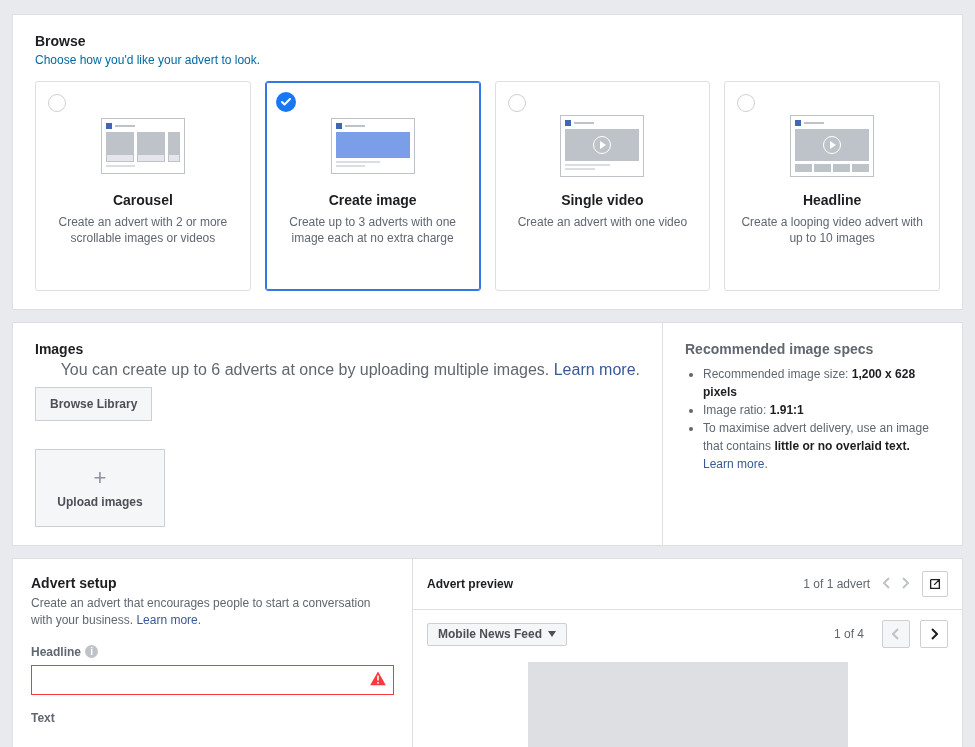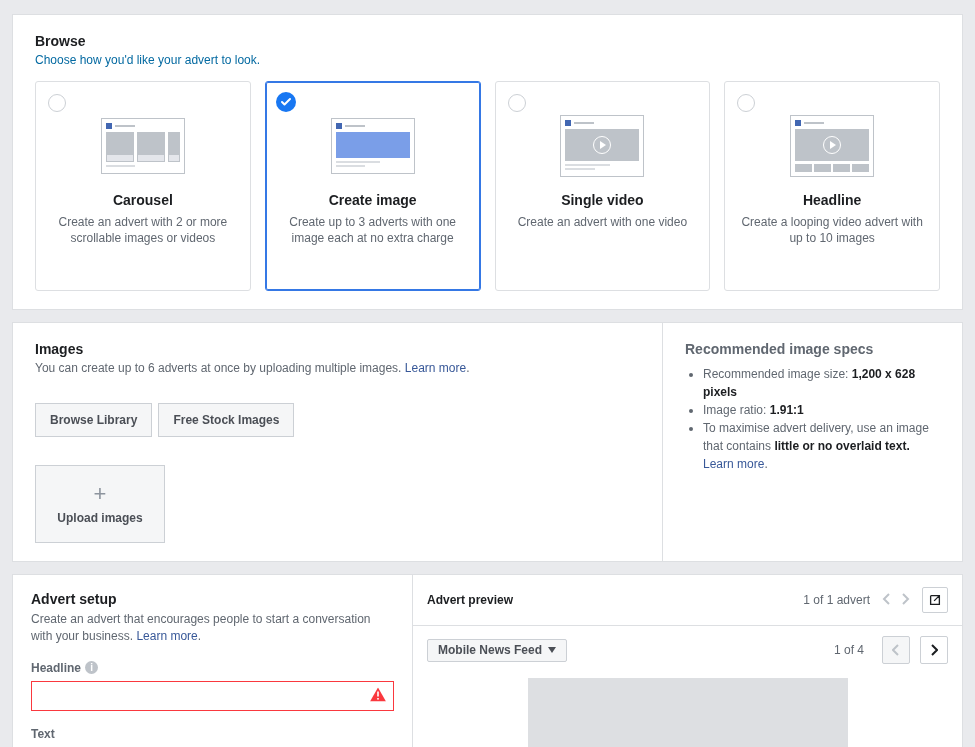--- a/index.html
+++ b/index.html
@@ -172,22 +172,23 @@
       flex: 1;
       padding: 18px 22px;
     }
     .split-right {
       width: 300px;
       border-left: 1px solid #dddfe2;
       padding: 18px 22px;
     }
     .images-hint {
       color: #606770;
-      font-size: 12px;
-      margin-bottom: 28px;
+      font-size: 16px;
+      margin-bottom: 8px;
+      text-align: right;
     }
     .link {
       color: #385898;
       cursor: pointer;
     }
     .btn-row {
       display: flex;
       gap: 0;
       margin-bottom: 28px;
     }
@@ -510,21 +511,20 @@
 <div class="panel">
   <div class="split">
     <div class="split-left">
       <div class="section-title">Images</div>
       <div class="images-hint">
         <span>You can create up to 6 adverts at once by uploading multiple images.</span>
         <span class="link">Learn more</span>.
       </div>
       <div class="btn-row">
         <div class="btn">Browse Library</div>
-        <div class="btn">Free Stock Images</div>
       </div>
       <div class="upload-box">
         <div class="plus">+</div>
         <div class="lbl">Upload images</div>
       </div>
     </div>
     <div class="split-right">
       <div class="spec-title">Recommended image specs</div>
       <ul class="spec-list">
         <li><span>Recommended image size:</span> <b>1,200 x 628 pixels</b></li>

